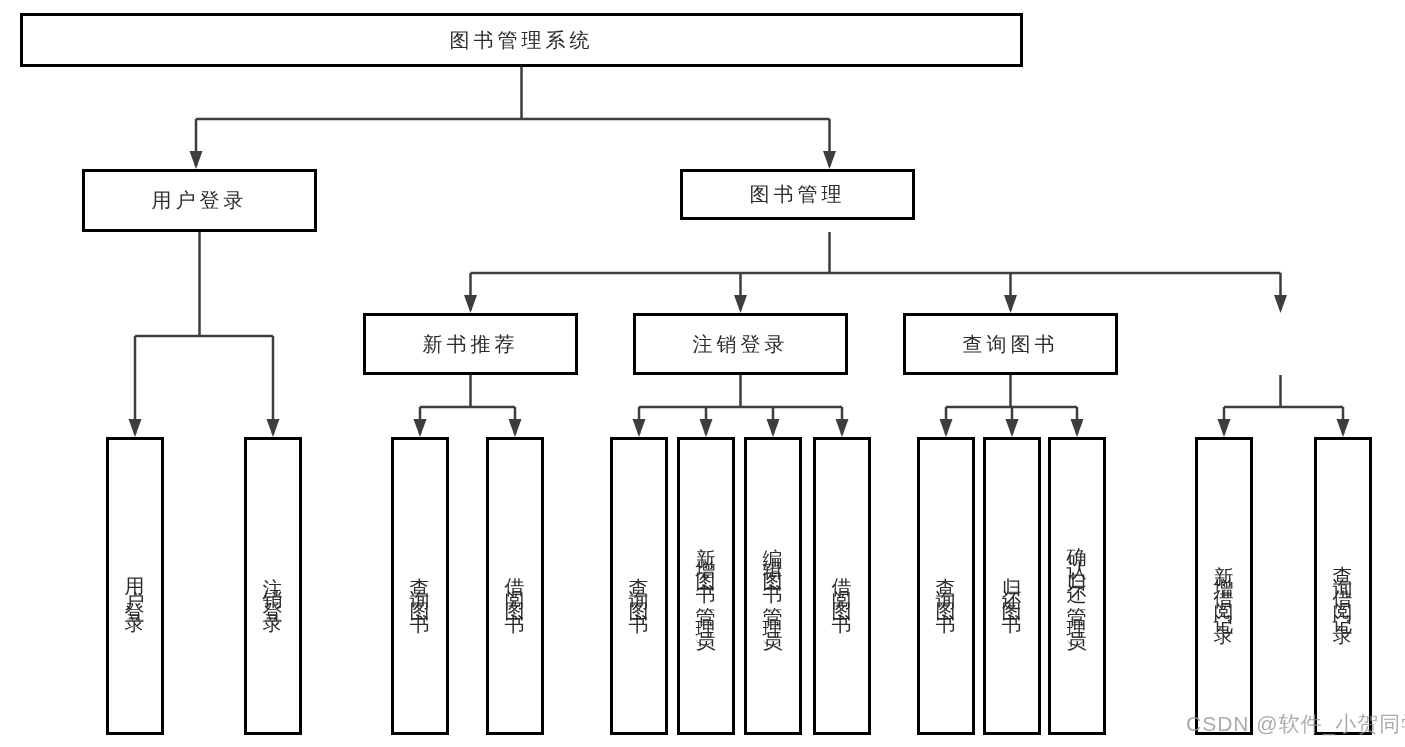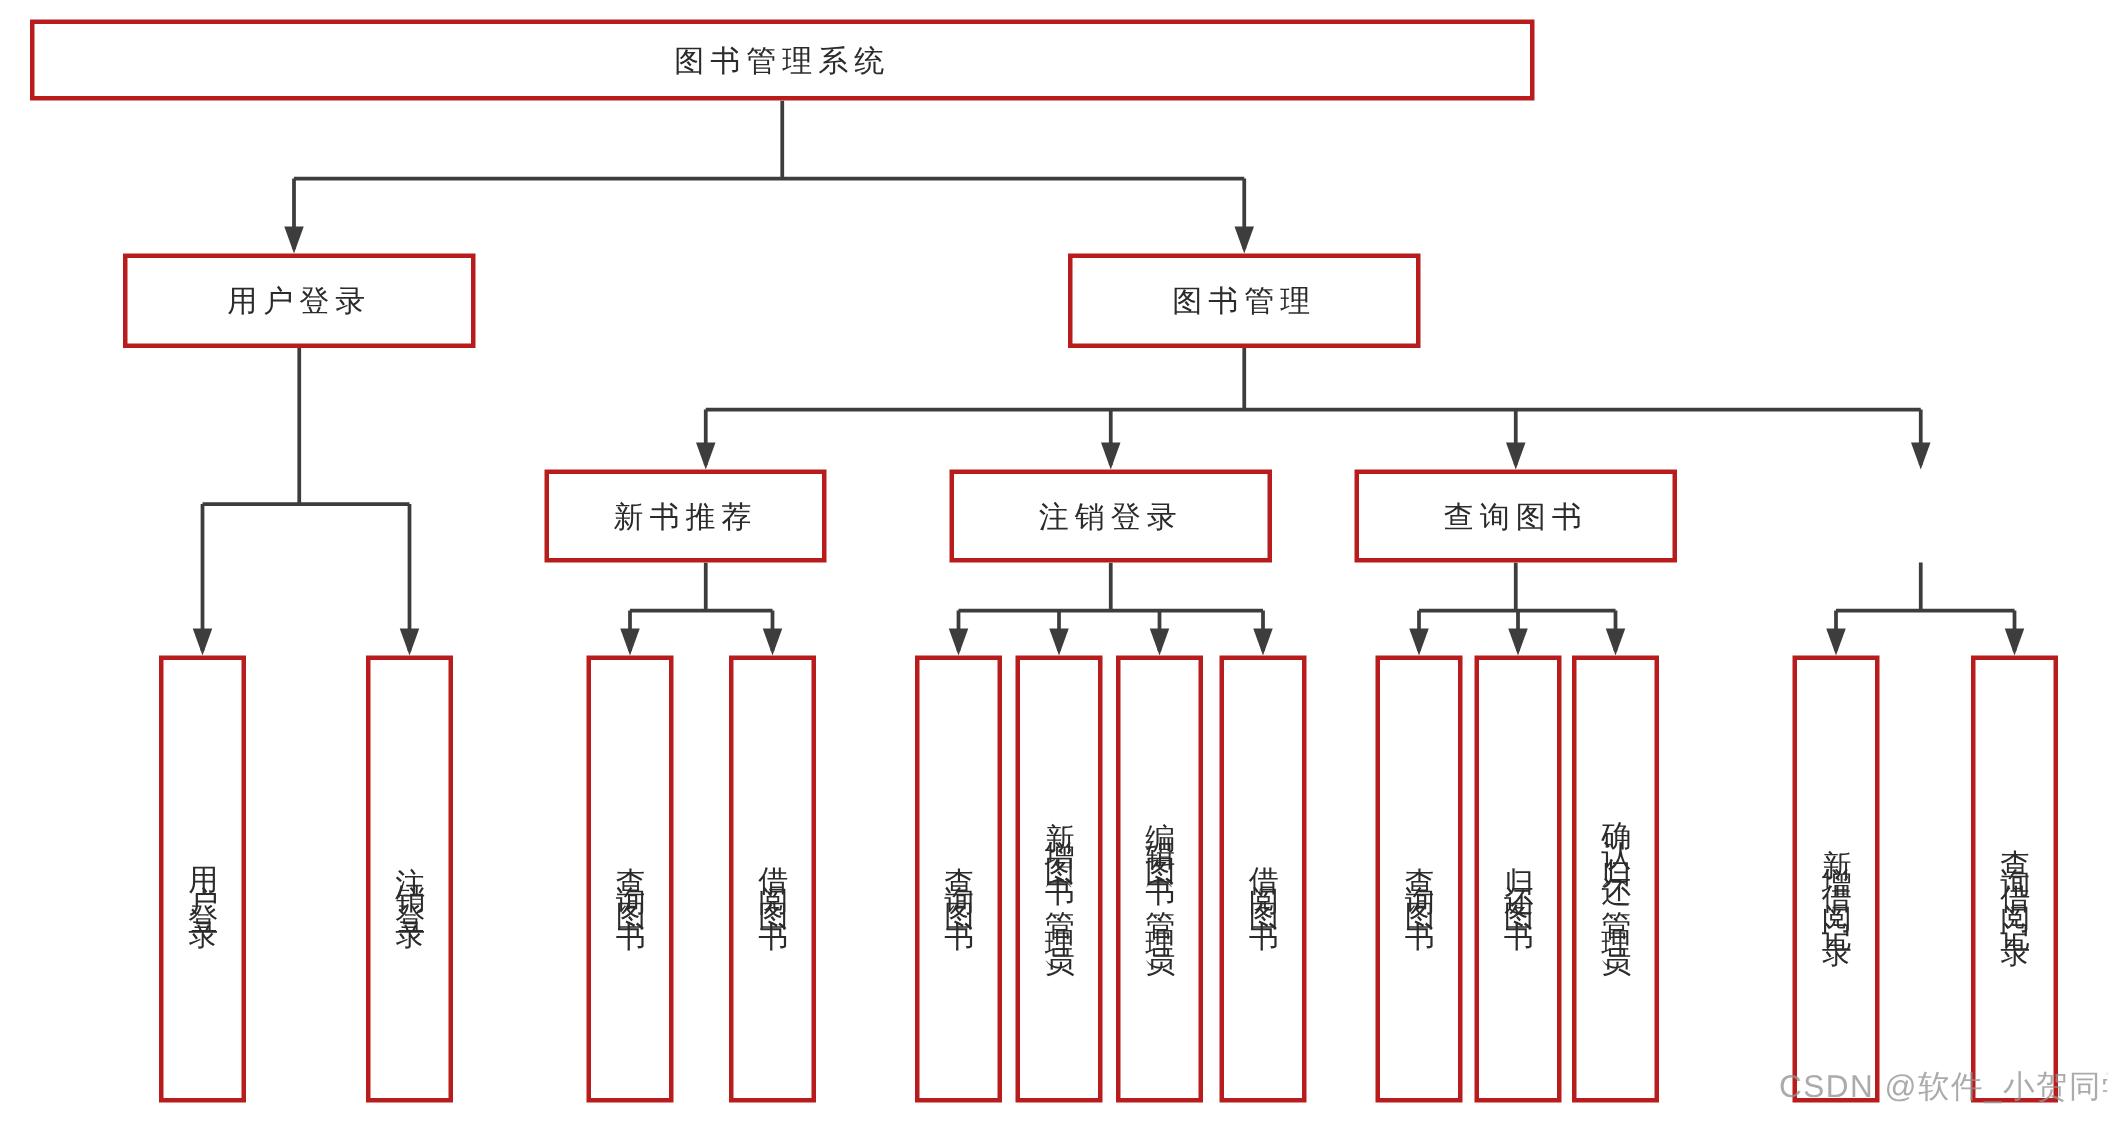--- a/index.html
+++ b/index.html
@@ -2,21 +2,21 @@
 <html><head>
 <meta charset="utf-8">
 <style>
   html,body{margin:0;padding:0;background:#fff;}
   .canvas{
     position:relative;width:1405px;height:747px;background:#ffffff;overflow:hidden;
     font-family:"Liberation Sans","DejaVu Sans",sans-serif;color:#2b2b2b;
   }
   svg.connectors{position:absolute;left:0;top:0;z-index:1;}
   .node{
-    position:absolute;box-sizing:border-box;background:#ffffff;border:3px solid #b91c1c;
+    position:absolute;box-sizing:border-box;background:#ffffff;border:3px solid #000000;
     display:flex;align-items:center;justify-content:center;z-index:2;
   }
   .hlabel{font-size:20px;letter-spacing:4px;white-space:nowrap;color:#2b2b2b;}
   .root .hlabel{letter-spacing:4px;}
   .vlabel{
     writing-mode:vertical-rl;text-orientation:mixed;font-size:20px;line-height:1;
     letter-spacing:12px;color:#2b2b2b;white-space:nowrap;
   }
   .watermark{
     position:absolute;left:1186px;top:710px;z-index:3;font-size:21px;letter-spacing:1px;
@@ -63,25 +63,25 @@
     </g>
   </svg>
 
   <div class="node root" style="left:20px;top:13px;width:1003px;height:54px">
     <span class="hlabel">图书管理系统</span>
   </div>
 
   <div class="node" style="left:82px;top:169px;width:235px;height:63px">
     <span class="hlabel">用户登录</span>
   </div>
-  <div class="node" style="left:712px;top:169px;width:235px;height:63px">
+  <div class="node" style="left:680px;top:169px;width:235px;height:51px">
     <span class="hlabel">图书管理</span>
   </div>
 
-  <div class="node" style="left:363px;top:313px;width:188px;height:62px">
+  <div class="node" style="left:363px;top:313px;width:215px;height:62px">
     <span class="hlabel">新书推荐</span>
   </div>
   <div class="node" style="left:633px;top:313px;width:215px;height:62px">
     <span class="hlabel">注销登录</span>
   </div>
   <div class="node" style="left:903px;top:313px;width:215px;height:62px">
     <span class="hlabel">查询图书</span>
   </div>
 
   <div class="node" style="left:106px;top:437px;width:58px;height:298px">

